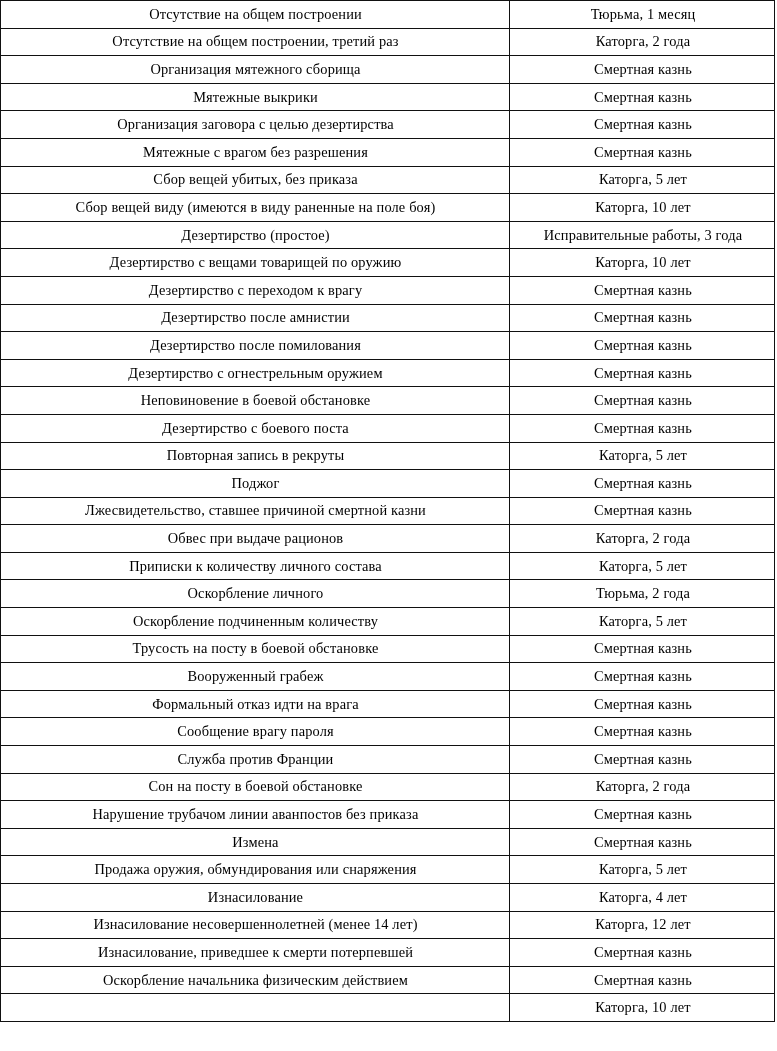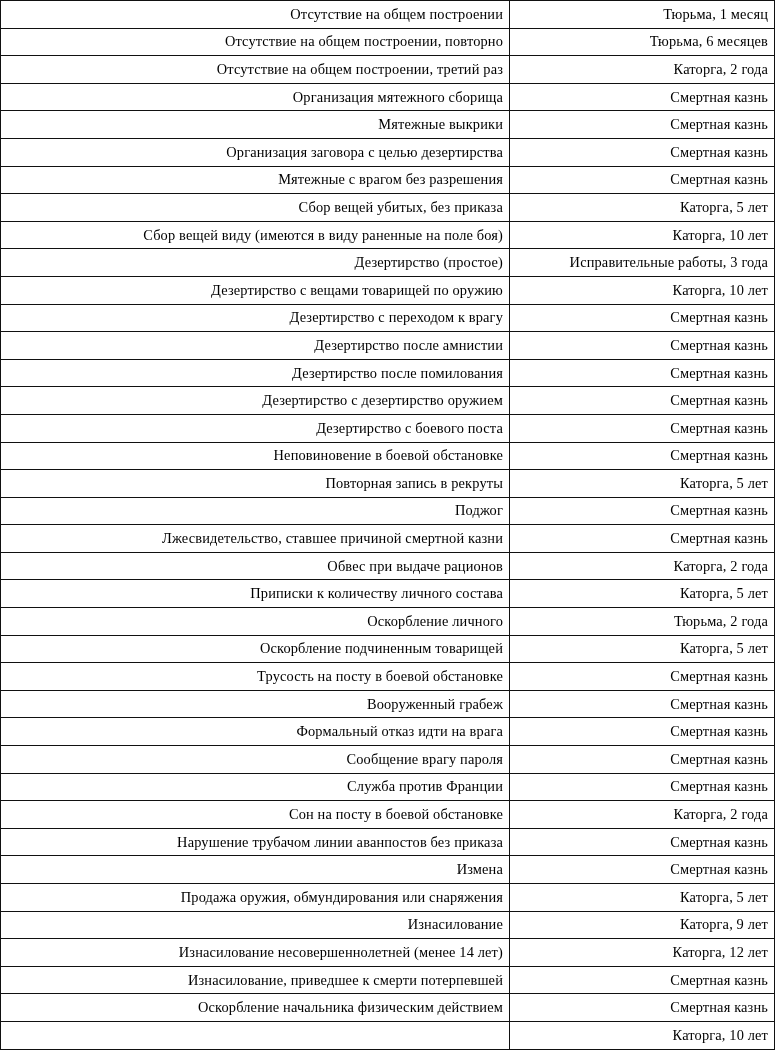--- a/index.html
+++ b/index.html
@@ -42,24 +42,24 @@
     font-size: 14.4px;
     line-height: 24px;
     height: 25.6px;
     vertical-align: middle;
     white-space: nowrap;
     overflow: hidden;
     letter-spacing: 0.01em;
   }
   table.offense-table td.cell-offense {
     border-right: 1.5px solid #111111;
-    text-align: right;
+    text-align: center;
   }
   table.offense-table td.cell-penalty {
-    text-align: right;
+    text-align: center;
     padding-left: 8px;
   }
   table.offense-table tr:last-child td {
     border-bottom: 1.5px solid #111111;
   }
   .note {
   }
   .paren {
     font-style: normal;
   }
@@ -72,24 +72,20 @@
     <colgroup>
       <col class="col-offense">
       <col class="col-penalty">
     </colgroup>
     <tbody>
         <tr>
           <td class="cell-offense"><span>Отсутствие на общем построении</span></td>
           <td class="cell-penalty">Тюрьма, 1 месяц</td>
         </tr>
         <tr>
-          <td class="cell-offense"><span>Отсутствие на общем построении, повторно</span></td>
-          <td class="cell-penalty">Тюрьма, 6 месяцев</td>
-        </tr>
-        <tr>
           <td class="cell-offense"><span>Отсутствие на общем построении, третий раз</span></td>
           <td class="cell-penalty">Каторга, 2 года</td>
         </tr>
         <tr>
           <td class="cell-offense"><span>Организация мятежного сборища</span></td>
           <td class="cell-penalty">Смертная казнь</td>
         </tr>
         <tr>
           <td class="cell-offense"><span>Мятежные выкрики</span></td>
           <td class="cell-penalty">Смертная казнь</td>
@@ -124,29 +120,29 @@
         </tr>
         <tr>
           <td class="cell-offense"><span>Дезертирство после амнистии</span></td>
           <td class="cell-penalty">Смертная казнь</td>
         </tr>
         <tr>
           <td class="cell-offense"><span>Дезертирство после помилования</span></td>
           <td class="cell-penalty">Смертная казнь</td>
         </tr>
         <tr>
-          <td class="cell-offense"><span>Дезертирство с дезертирство оружием</span></td>
+          <td class="cell-offense"><span>Дезертирство с огнестрельным оружием</span></td>
+          <td class="cell-penalty">Смертная казнь</td>
+        </tr>
+        <tr>
+          <td class="cell-offense"><span>Неповиновение в боевой обстановке</span></td>
           <td class="cell-penalty">Смертная казнь</td>
         </tr>
         <tr>
           <td class="cell-offense"><span>Дезертирство с боевого поста</span></td>
-          <td class="cell-penalty">Смертная казнь</td>
-        </tr>
-        <tr>
-          <td class="cell-offense"><span>Неповиновение в боевой обстановке</span></td>
           <td class="cell-penalty">Смертная казнь</td>
         </tr>
         <tr>
           <td class="cell-offense"><span>Повторная запись в рекруты</span></td>
           <td class="cell-penalty">Каторга, 5 лет</td>
         </tr>
         <tr>
           <td class="cell-offense"><span>Поджог</span></td>
           <td class="cell-penalty">Смертная казнь</td>
         </tr>
@@ -160,21 +156,21 @@
         </tr>
         <tr>
           <td class="cell-offense"><span>Приписки к количеству личного состава</span></td>
           <td class="cell-penalty">Каторга, 5 лет</td>
         </tr>
         <tr>
           <td class="cell-offense"><span>Оскорбление личного</span></td>
           <td class="cell-penalty">Тюрьма, 2 года</td>
         </tr>
         <tr>
-          <td class="cell-offense"><span>Оскорбление подчиненным товарищей</span></td>
+          <td class="cell-offense"><span>Оскорбление подчиненным количеству</span></td>
           <td class="cell-penalty">Каторга, 5 лет</td>
         </tr>
         <tr>
           <td class="cell-offense"><span>Трусость на посту в боевой обстановке</span></td>
           <td class="cell-penalty">Смертная казнь</td>
         </tr>
         <tr>
           <td class="cell-offense"><span>Вооруженный грабеж</span></td>
           <td class="cell-penalty">Смертная казнь</td>
         </tr>
@@ -201,21 +197,21 @@
         <tr>
           <td class="cell-offense"><span>Измена</span></td>
           <td class="cell-penalty">Смертная казнь</td>
         </tr>
         <tr>
           <td class="cell-offense"><span>Продажа оружия, обмундирования или снаряжения</span></td>
           <td class="cell-penalty">Каторга, 5 лет</td>
         </tr>
         <tr>
           <td class="cell-offense"><span>Изнасилование</span></td>
-          <td class="cell-penalty">Каторга, 9 лет</td>
+          <td class="cell-penalty">Каторга, 4 лет</td>
         </tr>
         <tr>
           <td class="cell-offense"><span>Изнасилование несовершеннолетней (менее 14 лет)</span></td>
           <td class="cell-penalty">Каторга, 12 лет</td>
         </tr>
         <tr>
           <td class="cell-offense"><span>Изнасилование, приведшее к смерти потерпевшей</span></td>
           <td class="cell-penalty">Смертная казнь</td>
         </tr>
         <tr>

